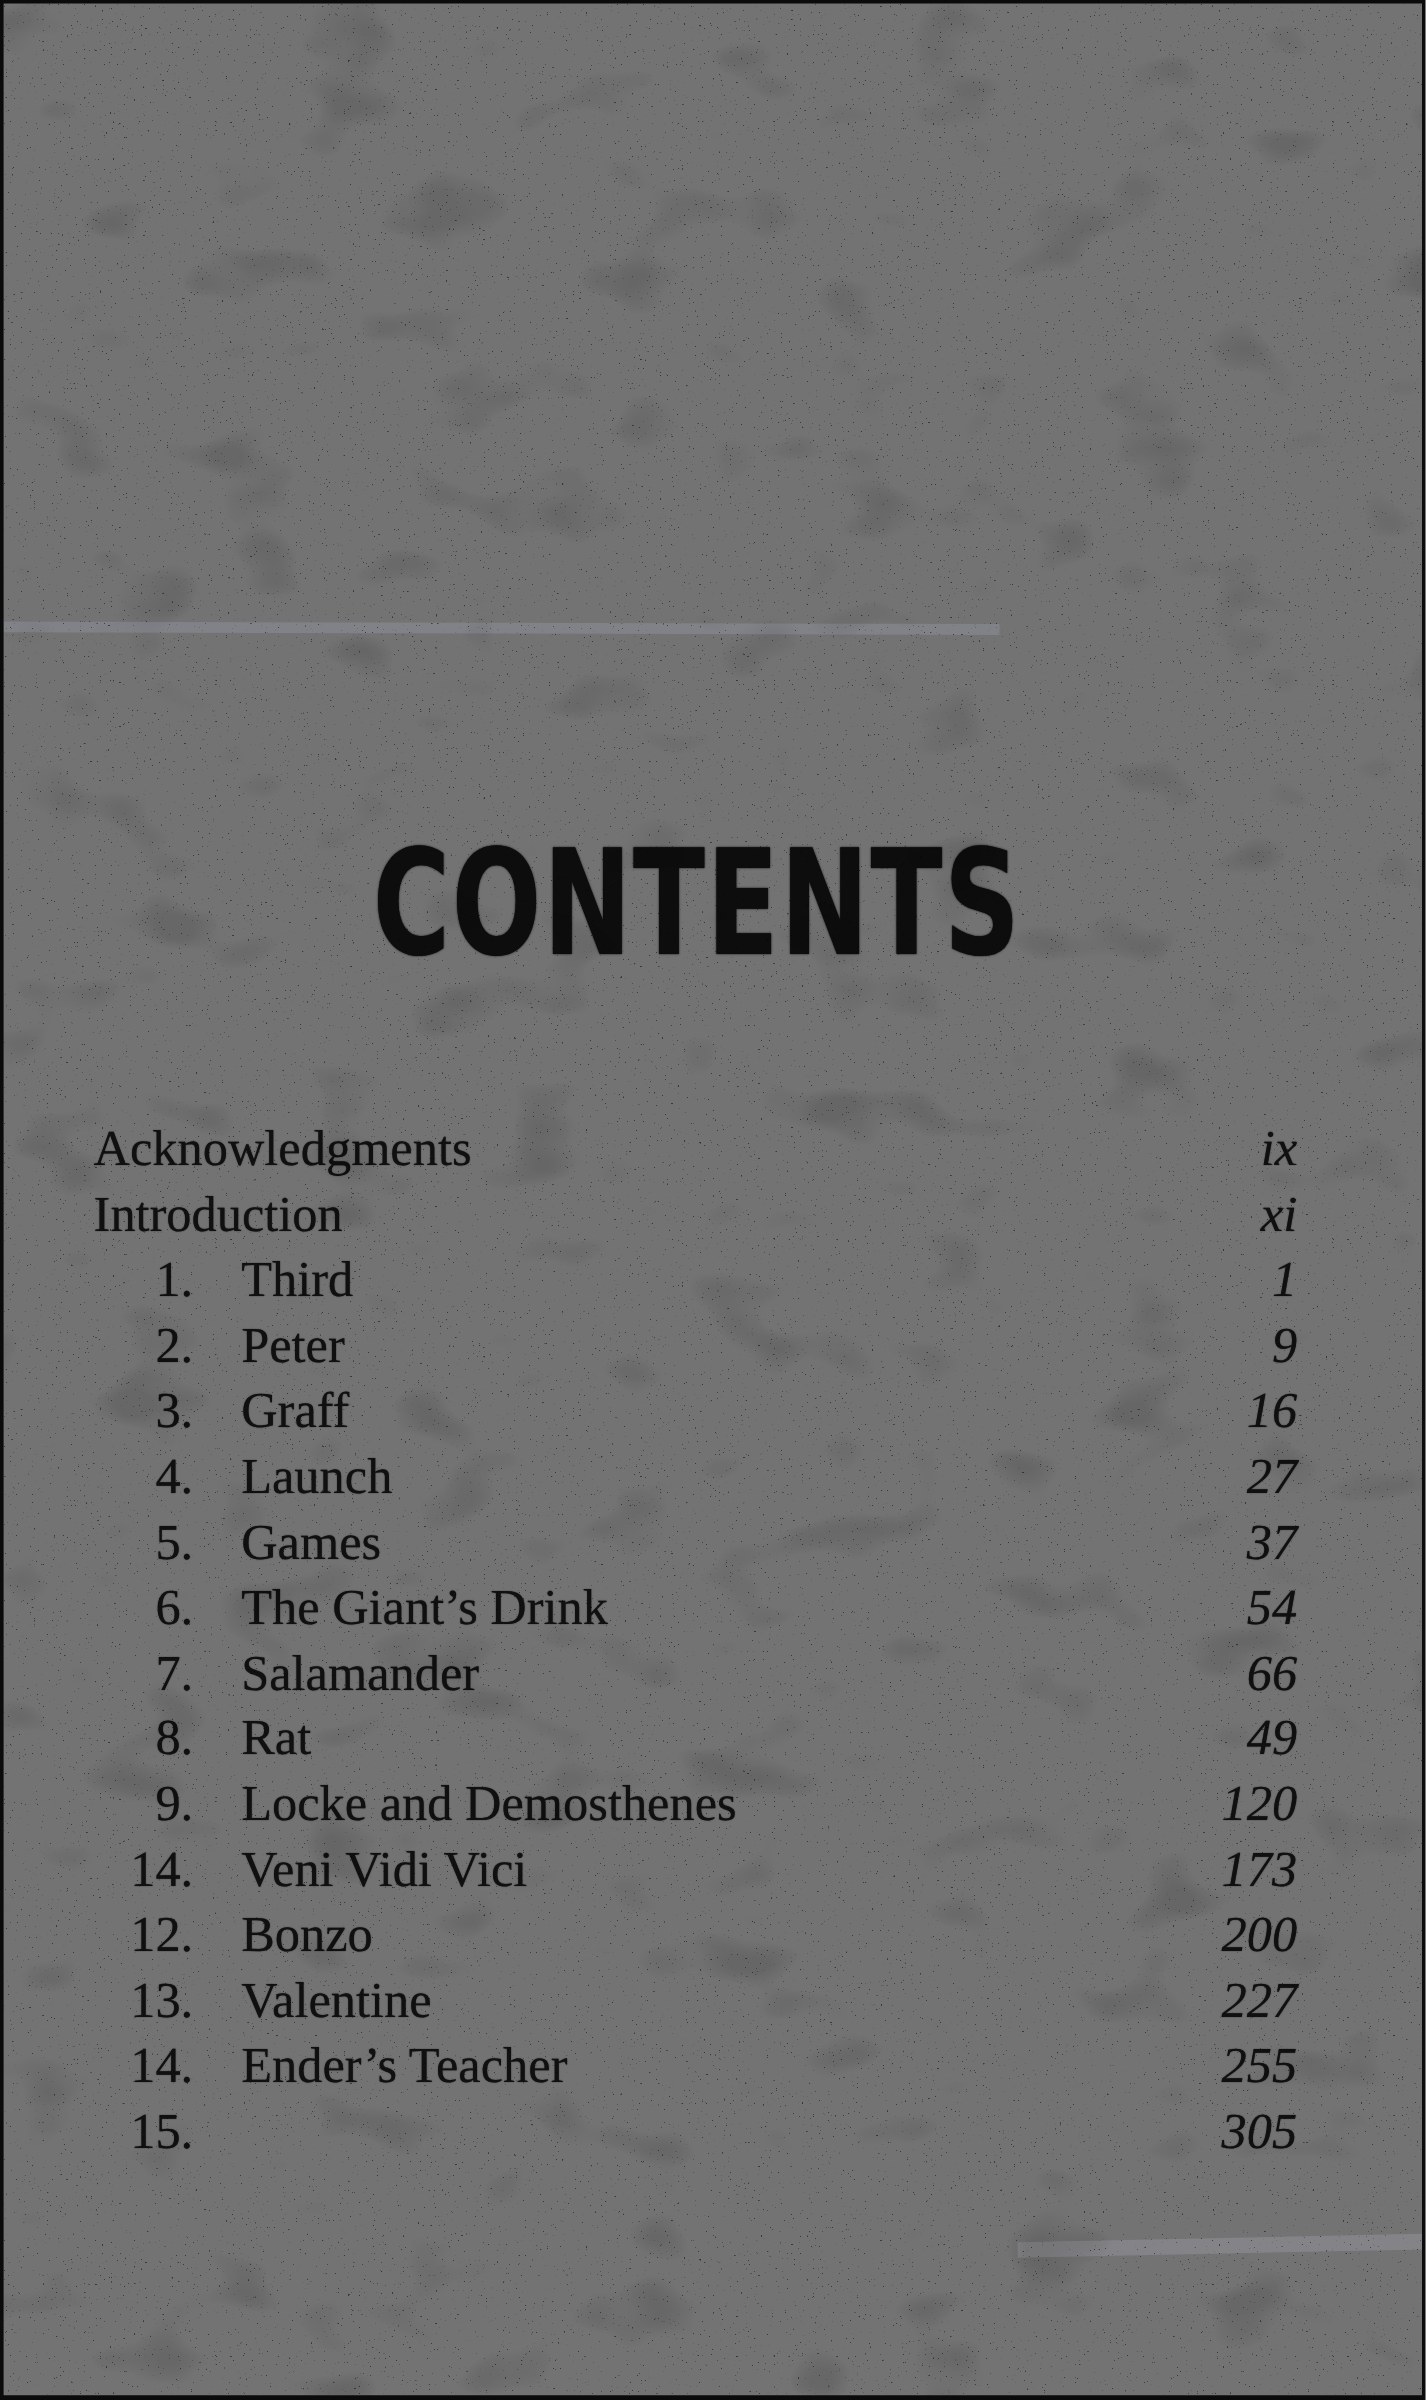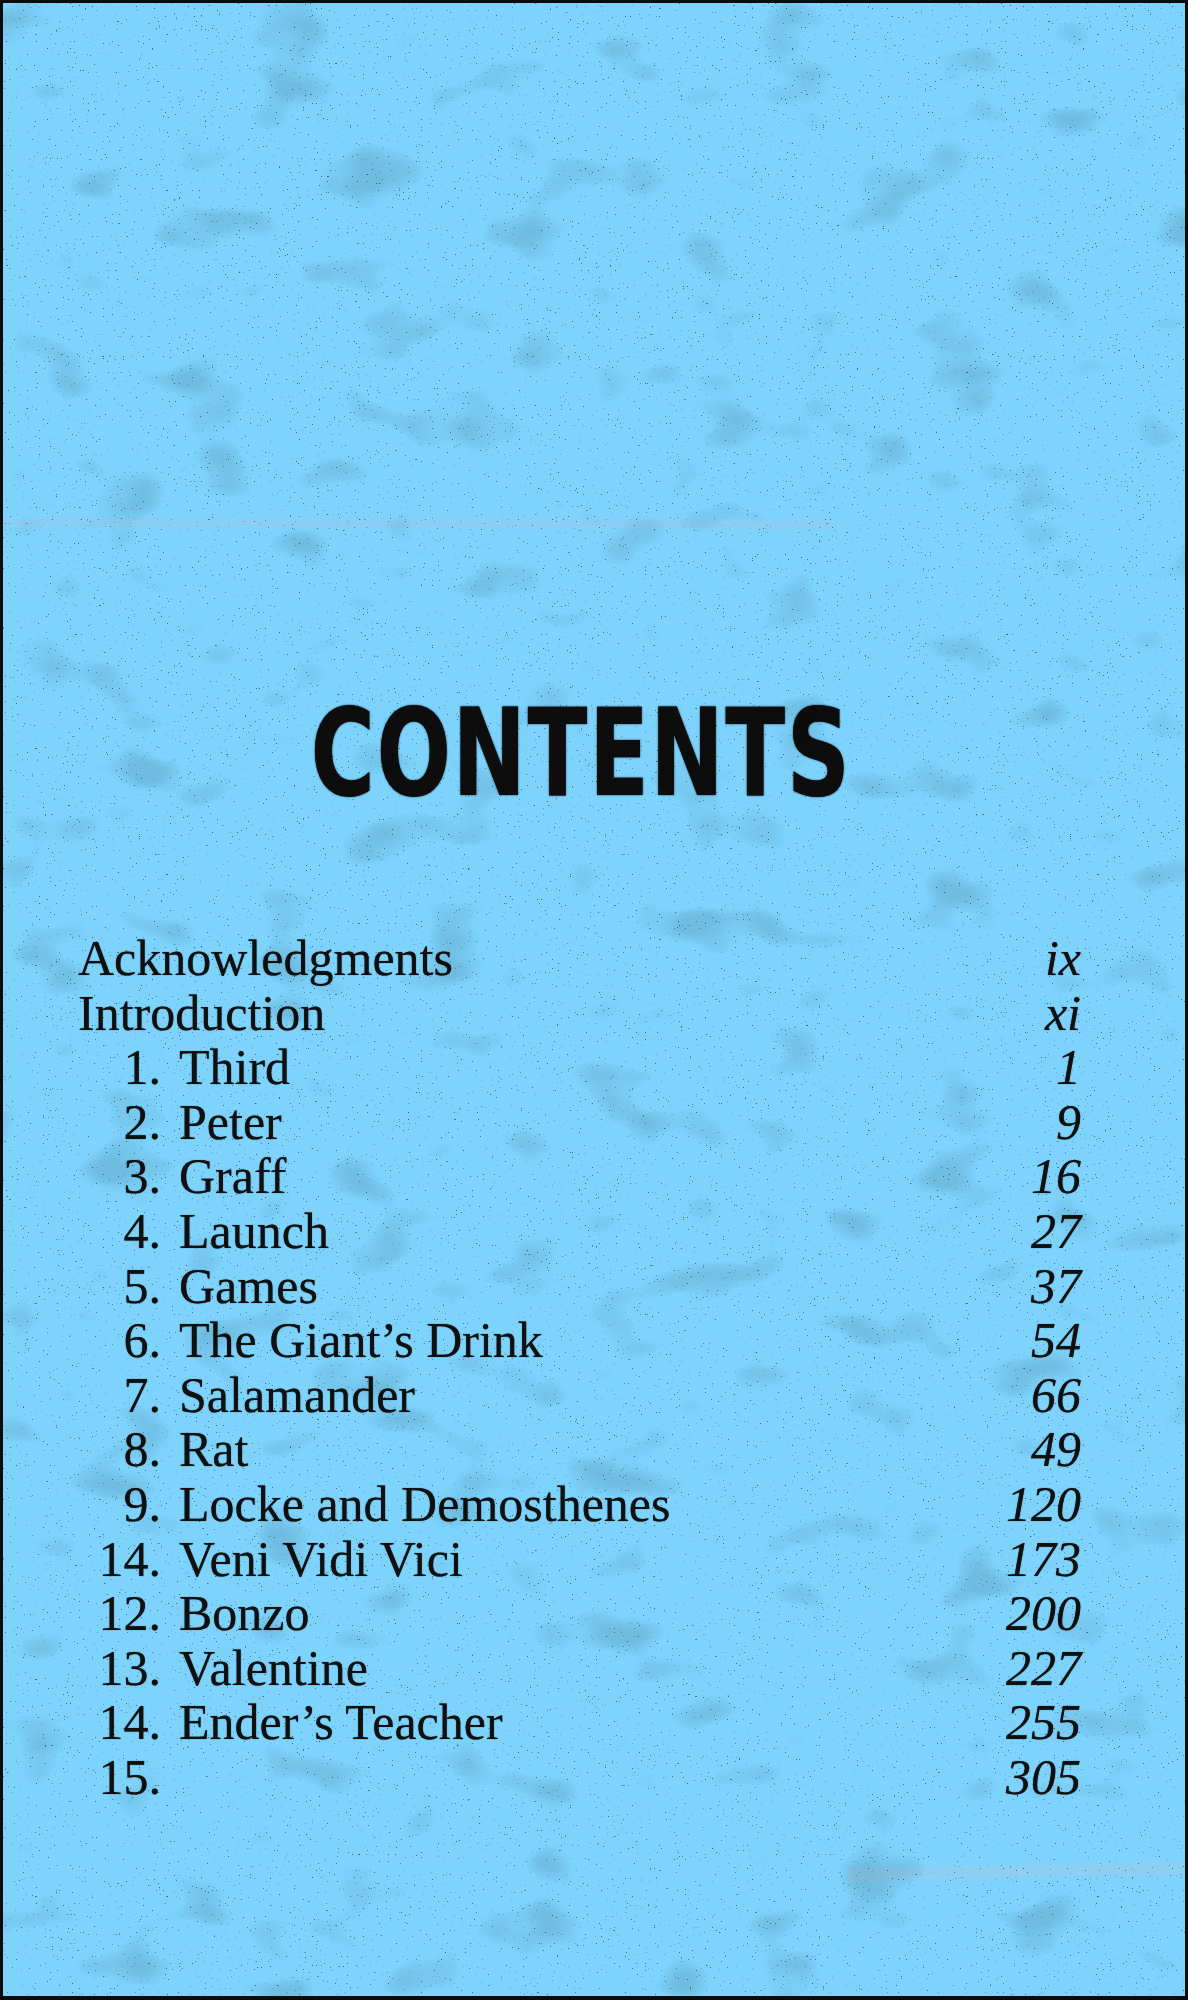--- a/index.html
+++ b/index.html
@@ -6,21 +6,21 @@
   html, body {
     margin: 0;
     padding: 0;
     background: #ffffff;
   }
   .page {
     position: relative;
     width: 1188px;
     height: 2000px;
     box-sizing: border-box;
-    background: #7dd3fc;
+    background: #737373;
     border: 3px solid #0b0b0b;
     border-bottom-width: 4px;
     overflow: hidden;
     font-family: "Liberation Serif", "DejaVu Serif", serif;
     color: #101010;
   }
   .scan-band-1 {
     position: absolute;
     top: 516px;
     left: 0;
@@ -57,38 +57,38 @@
     transform-origin: 50% 50%;
     filter: blur(0.4px);
     text-shadow: 0 0 1.5px rgba(0,0,0,0.9), 0 0 3px rgba(0,0,0,0.3);
     white-space: nowrap;
   }
   .toc {
     position: absolute;
     top: 928px;
     left: 75px;
     width: 1003px;
-    font-size: 50px;
+    font-size: 42px;
     line-height: 54.6px;
     filter: blur(0.22px);
   }
   .toc-row {
     display: flex;
     align-items: baseline;
     height: 54.6px;
     white-space: nowrap;
     text-shadow: 0 0 1px rgba(0,0,0,0.75);
   }
   .chapter-num {
     display: inline-block;
     width: 83px;
     text-align: right;
   }
   .chapter-title {
-    margin-left: 18px;
+    margin-left: 40px;
   }
   .front-label {
     margin-left: 0;
   }
   .page-num {
     margin-left: auto;
     text-align: right;
     font-style: italic;
   }
   .noise-overlay {

